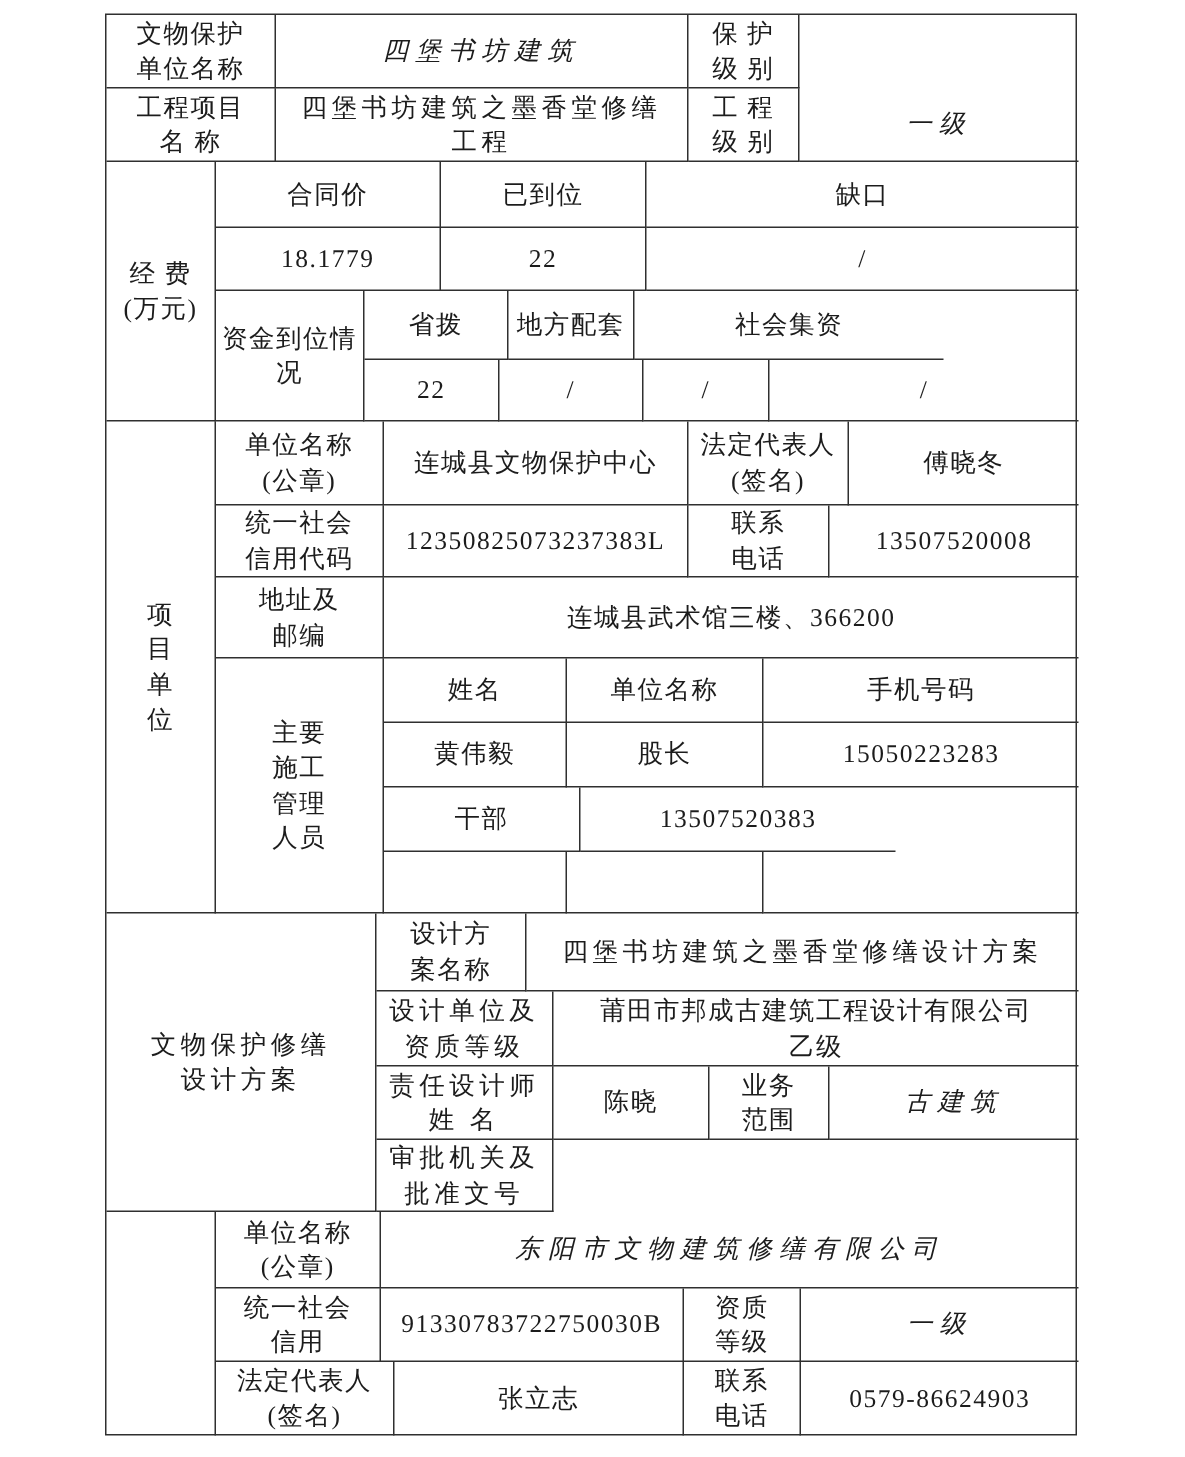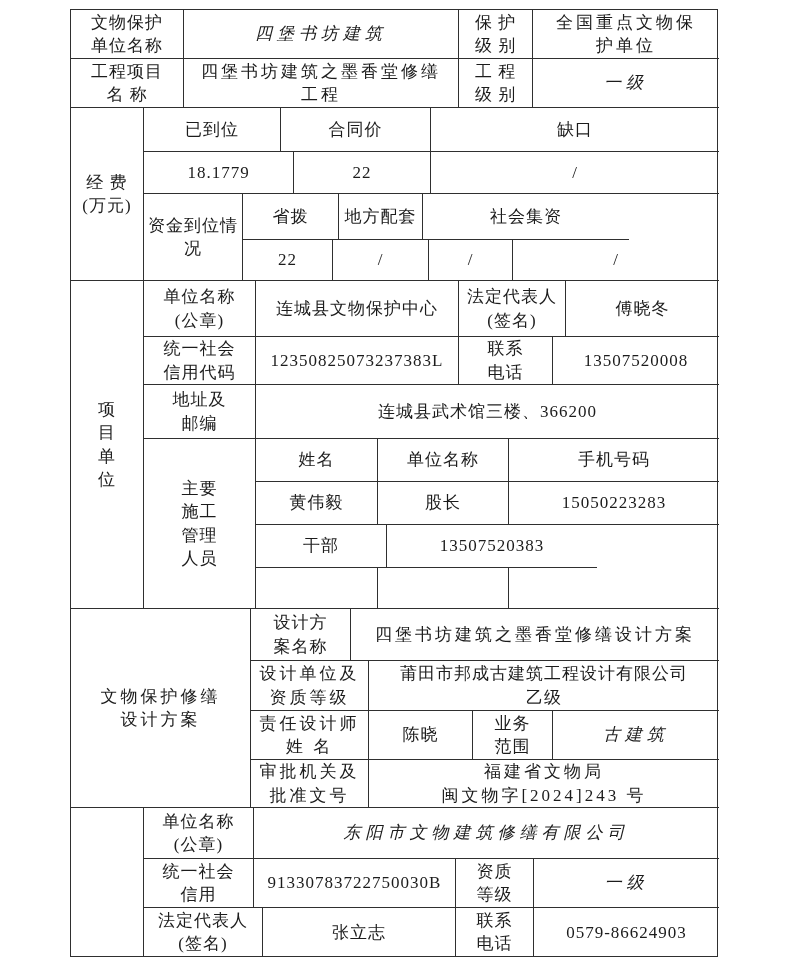--- a/index.html
+++ b/index.html
@@ -22,40 +22,38 @@
 
 <div class="page">
   <div class="tbl">
 
     <div class="r" style="height:49px">
       <div class="c" style="width:113px">文物保护
 单位名称</div>
       <div class="c sp" style="width:275px">四堡书坊建筑</div>
       <div class="c" style="width:74px">保 护
 级 别</div>
-      <div class="c ne sp2" style="width:186px">全国重点文物保
-护单位</div>
     </div>
     <div class="r" style="height:49px">
       <div class="c" style="width:113px">工程项目
 名 称</div>
       <div class="c sp2" style="width:275px">四堡书坊建筑之墨香堂修缮
 工程</div>
       <div class="c" style="width:74px">工 程
 级 别</div>
       <div class="c ne sp" style="width:186px">一级</div>
     </div>
 
     <div class="r" style="height:173px">
       <div class="c" style="width:73px;height:173px">经 费
 (万元)</div>
       <div class="col" style="width:575px">
         <div class="r" style="height:44px">
+          <div class="c" style="width:150px">合同价</div>
           <div class="c" style="width:137px">已到位</div>
-          <div class="c" style="width:150px">合同价</div>
           <div class="c ne" style="width:288px">缺口</div>
         </div>
         <div class="r" style="height:42px">
           <div class="c" style="width:150px">18.1779</div>
           <div class="c" style="width:137px">22</div>
           <div class="c ne" style="width:288px">/</div>
         </div>
         <div class="r" style="height:87px">
           <div class="c" style="width:99px;height:87px">资金到位情况</div>
           <div class="col" style="width:476px">
@@ -151,22 +149,20 @@
           <div class="c sp2" style="width:118px">责任设计师
 姓 名</div>
           <div class="c" style="width:104px">陈晓</div>
           <div class="c" style="width:80px">业务
 范围</div>
           <div class="c ne sp" style="width:166px">古建筑</div>
         </div>
         <div class="r" style="height:48px">
           <div class="c sp2" style="width:118px">审批机关及
 批准文号</div>
-          <div class="c ne sp2" style="width:350px">福建省文物局
-闽文物字[2024]243 号</div>
         </div>
       </div>
     </div>
 
     <div class="r" style="height:149px;flex:1">
       <div class="c nb" style="width:73px;height:100%"></div>
       <div class="col" style="width:575px;height:100%">
         <div class="r" style="height:51px">
           <div class="c" style="width:110px">单位名称
 (公章)</div>

